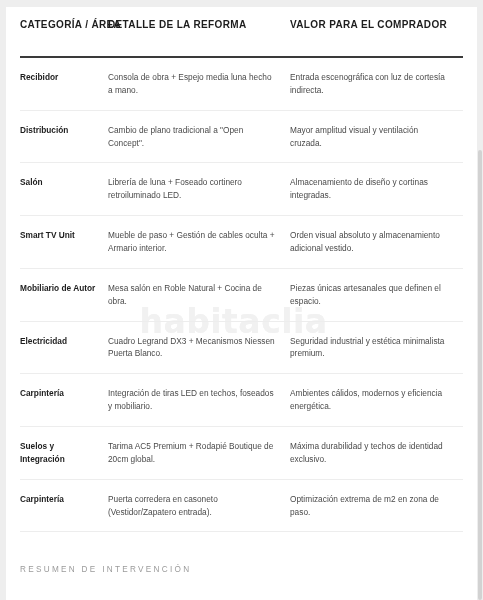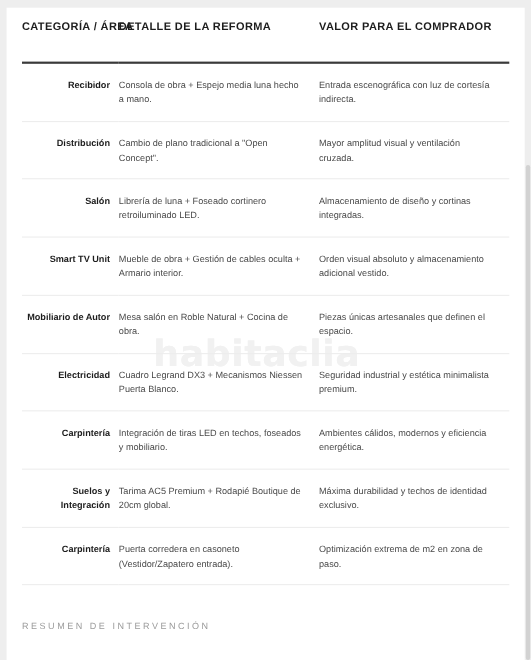--- a/index.html
+++ b/index.html
@@ -97,21 +97,20 @@
   }
 
   .reform-table tbody tr:last-child td {
     border-bottom: 1px solid #ededed;
   }
 
   .reform-table tbody td.cat {
     font-weight: 700;
     color: #1d1d1d;
     padding-right: 8px;
-    text-align: right;
   }
 
   
   .summary {
     position: relative;
     z-index: 2;
     margin-top: 33px;
   }
 
   .summary-head {
@@ -184,21 +183,21 @@
             <td>Cambio de plano tradicional a "Open Concept".</td>
             <td>Mayor amplitud visual y ventilación cruzada.</td>
           </tr>
           <tr>
             <td class="cat">Salón</td>
             <td>Librería de luna + Foseado cortinero retroiluminado LED.</td>
             <td>Almacenamiento de diseño y cortinas integradas.</td>
           </tr>
           <tr>
             <td class="cat">Smart TV Unit</td>
-            <td>Mueble de obra + Gestión de cables oculta + Armario interior.</td>
+            <td>Mueble de paso + Gestión de cables oculta + Armario interior.</td>
             <td>Orden visual absoluto y almacenamiento adicional vestido.</td>
           </tr>
           <tr>
             <td class="cat">Mobiliario de Autor</td>
             <td>Mesa salón en Roble Natural + Cocina de obra.</td>
             <td>Piezas únicas artesanales que definen el espacio.</td>
           </tr>
           <tr>
             <td class="cat">Electricidad</td>
             <td>Cuadro Legrand DX3 + Mecanismos Niessen Puerta Blanco.</td>

